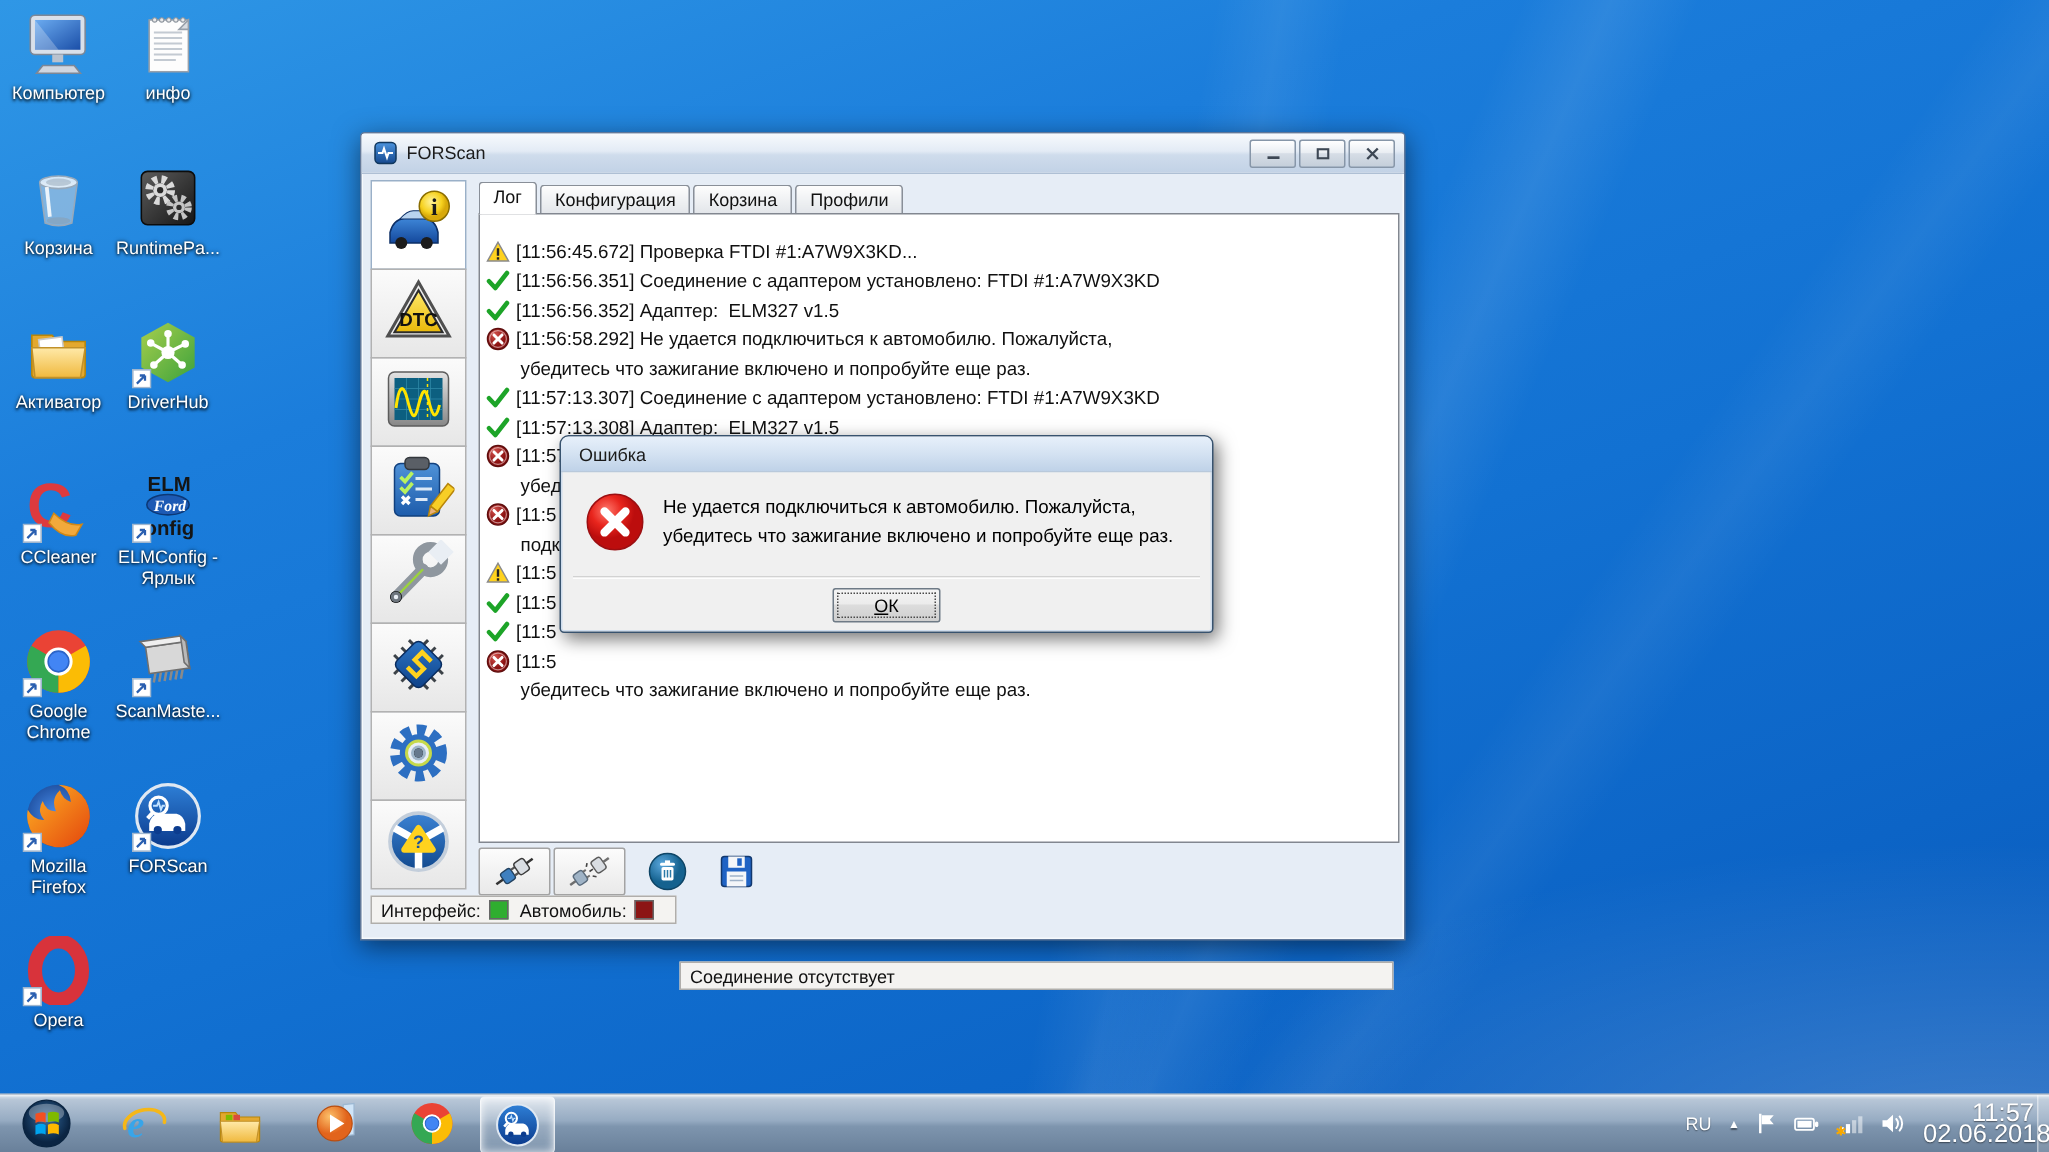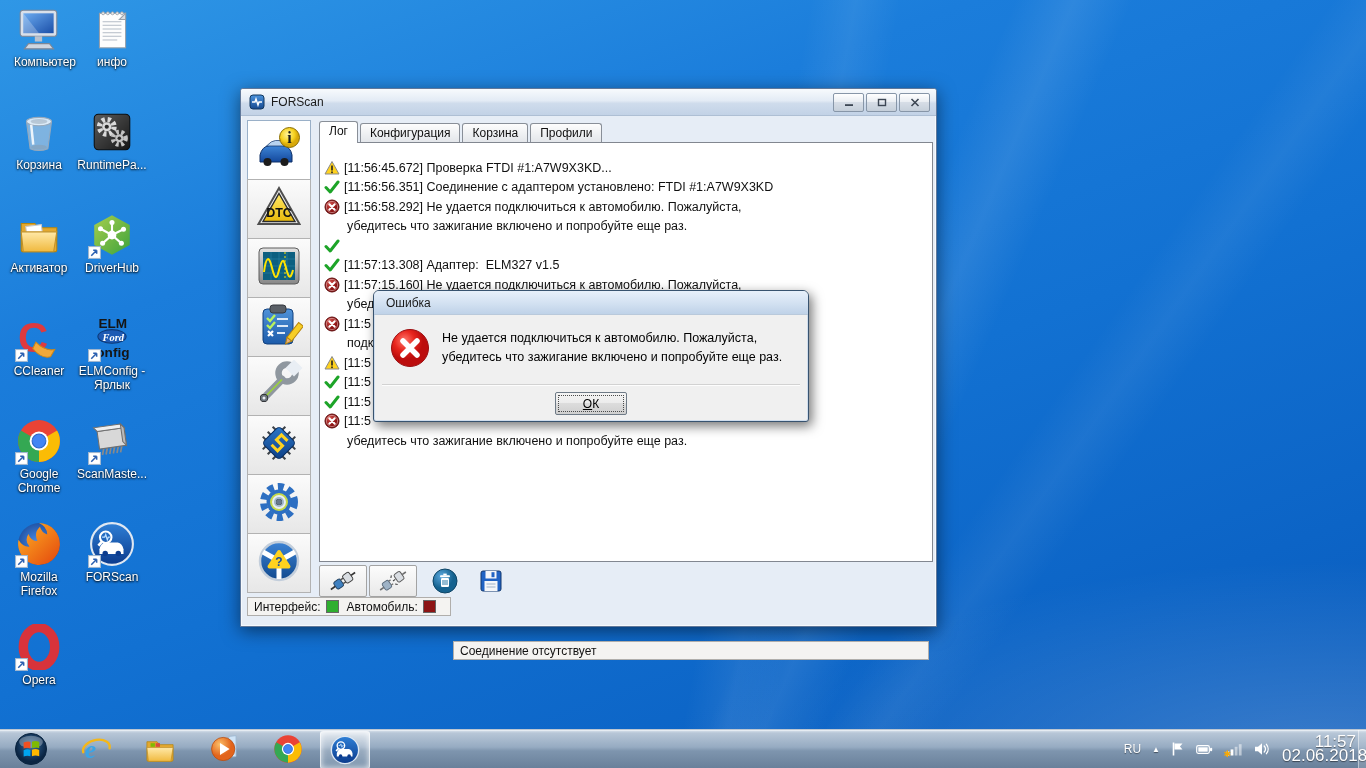--- a/index.html
+++ b/index.html
@@ -138,21 +138,21 @@
   .tray-arrow{font-size:8px;color:#fff;text-shadow:0 1px 1px rgba(0,0,0,.45);}
   .tray-ic svg{display:block;}
   .tray-clock{width:74px;text-align:right;color:#fff;font-size:17px;line-height:14px;text-shadow:0 1px 1px rgba(0,0,0,.5);}
   .show-desktop{position:absolute;right:0;top:0;width:7px;height:38px;background:rgba(255,255,255,.14);border-left:1px solid rgba(255,255,255,.45);}
 </style>
 </head>
 <body>
 
 <div class="wallpaper"></div>
 <div id="desktop-icons">
-    <div class="desk-icon" style="left: 2px; top: 6px; text-align: right;">
+    <div class="desk-icon" style="left: 2px; top: 6px;">
       <div class="di-box">
         <svg viewBox="0 0 44 44">
           <defs>
             <linearGradient id="scr" x1="0" y1="0" x2="1" y2="1">
               <stop offset="0" stop-color="#6babf0"></stop>
               <stop offset="1" stop-color="#1b4fa8"></stop>
             </linearGradient>
           </defs>
           <rect x="4" y="4" width="35" height="25" rx="3" fill="#d9e0ea" stroke="#7d8796"></rect>
           <rect x="7" y="7" width="29" height="19" fill="url(#scr)"></rect>
@@ -621,20 +621,28 @@
         <span class="log-ic">
           <svg viewBox="0 0 16 16">
             <path d="M2 8.5 l4.2 4.5 L14 3" stroke="#1da428" stroke-width="3" fill="none" stroke-linecap="round" stroke-linejoin="round"></path>
           </svg>
         </span>
         <span class="log-text">[11:56:56.351] Соединение с адаптером установлено: FTDI #1:A7W9X3KD</span>
       </div>
       <div class="log-line">
         <span class="log-ic">
           <svg viewBox="0 0 16 16">
+            <path d="M2 8.5 l4.2 4.5 L14 3" stroke="#1da428" stroke-width="3" fill="none" stroke-linecap="round" stroke-linejoin="round"></path>
+          </svg>
+        </span>
+        <span class="log-text">[11:56:56.352] Адаптер:  ELM327 v1.5</span>
+      </div>
+      <div class="log-line">
+        <span class="log-ic">
+          <svg viewBox="0 0 16 16">
             <defs>
               <radialGradient id="ler" cx=".35" cy=".3">
                 <stop offset="0" stop-color="#d4514c"></stop>
                 <stop offset="1" stop-color="#8c1212"></stop>
               </radialGradient>
             </defs>
             <circle cx="8" cy="8" r="7" fill="url(#ler)" stroke="#5f0d0d"></circle>
             <circle cx="8" cy="8" r="5.6" fill="none" stroke="rgba(255,255,255,.5)" stroke-width=".8"></circle>
             <path d="M5.3 5.3 l5.4 5.4 M10.7 5.3 l-5.4 5.4" stroke="#fff" stroke-width="2" stroke-linecap="round"></path>
           </svg>
@@ -644,20 +652,21 @@
       <div class="log-line indent">
         <span class="log-ic"></span>
         <span class="log-text">убедитесь что зажигание включено и попробуйте еще раз.</span>
       </div>
       <div class="log-line">
         <span class="log-ic">
           <svg viewBox="0 0 16 16">
             <path d="M2 8.5 l4.2 4.5 L14 3" stroke="#1da428" stroke-width="3" fill="none" stroke-linecap="round" stroke-linejoin="round"></path>
           </svg>
         </span>
+        <span class="log-text">[11:57:13.307] Соединение с адаптером установлено: FTDI #1:A7W9X3KD</span>
       </div>
       <div class="log-line">
         <span class="log-ic">
           <svg viewBox="0 0 16 16">
             <path d="M2 8.5 l4.2 4.5 L14 3" stroke="#1da428" stroke-width="3" fill="none" stroke-linecap="round" stroke-linejoin="round"></path>
           </svg>
         </span>
         <span class="log-text">[11:57:13.308] Адаптер:  ELM327 v1.5</span>
       </div>
       <div class="log-line">

